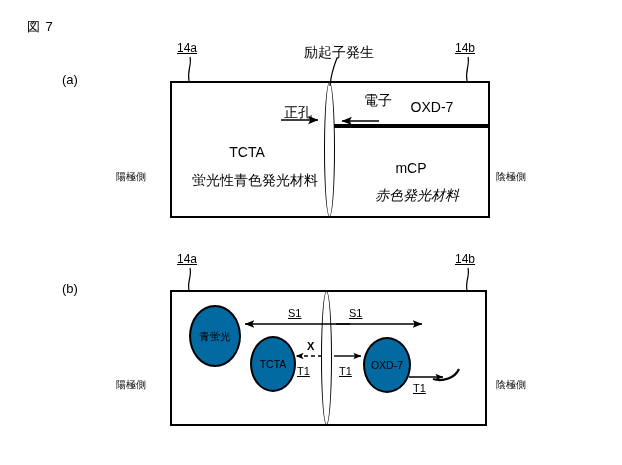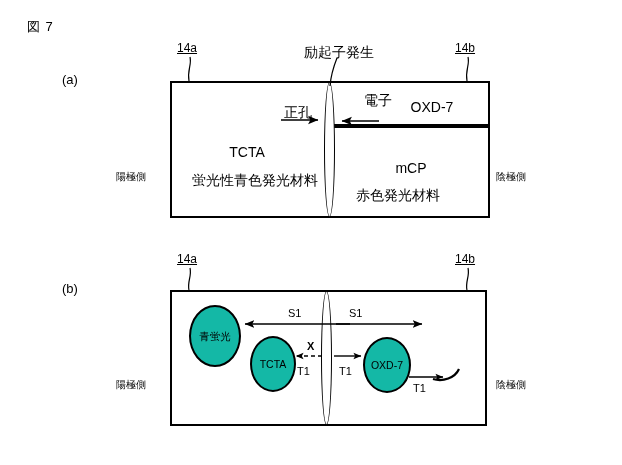--- a/index.html
+++ b/index.html
@@ -97,37 +97,38 @@
     width: 622px; height: 465px;
     pointer-events: none;
   }
 
   
   .ell {
     position: absolute;
     border: 2px solid #000;
     border-radius: 50%;
     box-sizing: border-box;
-    background: #14b8a6;
+    background: #0369a1;
     display: flex;
     align-items: center;
     justify-content: center;
     text-align: right;
     font-size: 10.5px;
     line-height: 1.15;
   }
   .ell-blue  { left: 189px; top: 305px; width: 52px; height: 62px; }
   .ell-tcta  { left: 250px; top: 336px; width: 46px; height: 56px; }
   .ell-oxd   { left: 363px; top: 337px; width: 48px; height: 56px; }
   .ell-green { left: 424px; top: 305px; width: 57px; height: 66px; }
 
   .small-lbl {
     position: absolute;
     font-size: 11px;
     white-space: nowrap;
+    text-decoration: underline;
   }
   .x-mark {
     position: absolute;
     font-size: 11px;
     font-weight: bold;
     white-space: nowrap;
   }
 </style>
 </head>
 <body>
@@ -151,21 +152,21 @@
   <div class="side-label" style="left:496px; top:170px;">陰極側</div>
 
   <div class="txt" style="left:284px; top:92px;margin-top:12px;">正孔</div>
   <div class="txt" style="left:364px; top:92px;">電子</div>
 
   <div class="txt ctr" style="left:247px; top:144px;">TCTA</div>
   <div class="txt ctr" style="left:247px; top:172px;margin-left:8px;">蛍光性青色発光材料</div>
 
   <div class="txt ctr" style="left:432px; top:99px;">OXD-7</div>
   <div class="txt ctr" style="left:411px; top:160px;">mCP</div>
-  <div class="txt ctr" style="left:398px; top:187px;">赤色発光材料</div>
+  <div class="txt ctr" style="left:417px; top:187px;font-style:italic;">赤色発光材料</div>
 
   <div class="panel-label b">(b)</div>
 
   <div class="ref" style="left:177px; top:252px;">14a</div>
   <div class="ref" style="left:455px; top:252px;">14b</div>
 
   <div class="box box-b"></div>
   <div class="lens lens-b"></div>
 
   <div class="side-label" style="left:116px; top:378px;">陽極側</div>

